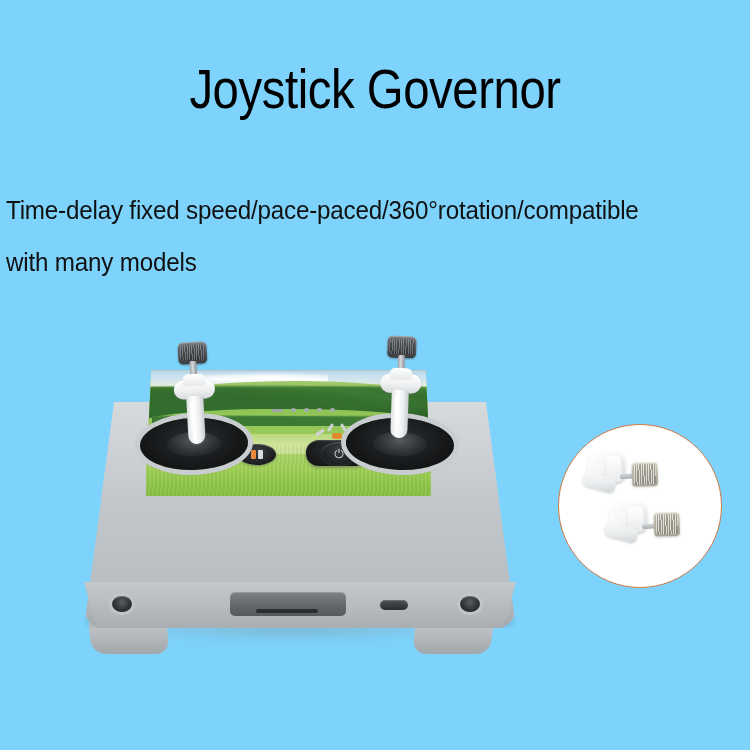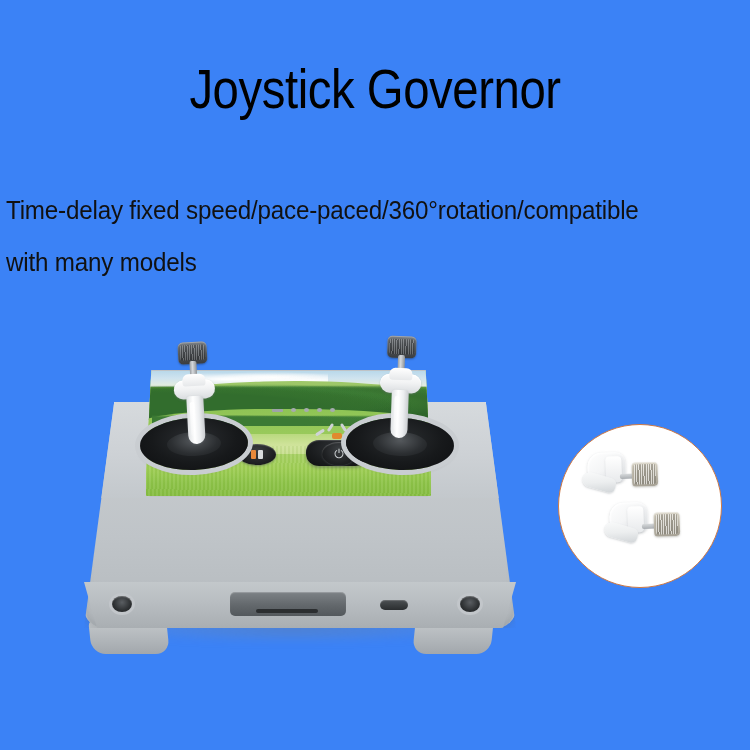--- a/index.html
+++ b/index.html
@@ -12,21 +12,21 @@
     height: 750px;
     overflow: hidden;
     font-family: "Liberation Sans", sans-serif;
     position: relative;
   }
 
   #page {
     position: relative;
     width: 750px;
     height: 750px;
-    background: #3b82f6;
+    background: #7dd3fc;
   }
 
   
   .headline {
     position: absolute;
     left: 0;
     top: 57px;
     width: 750px;
     text-align: center;
     font-size: 55px;

